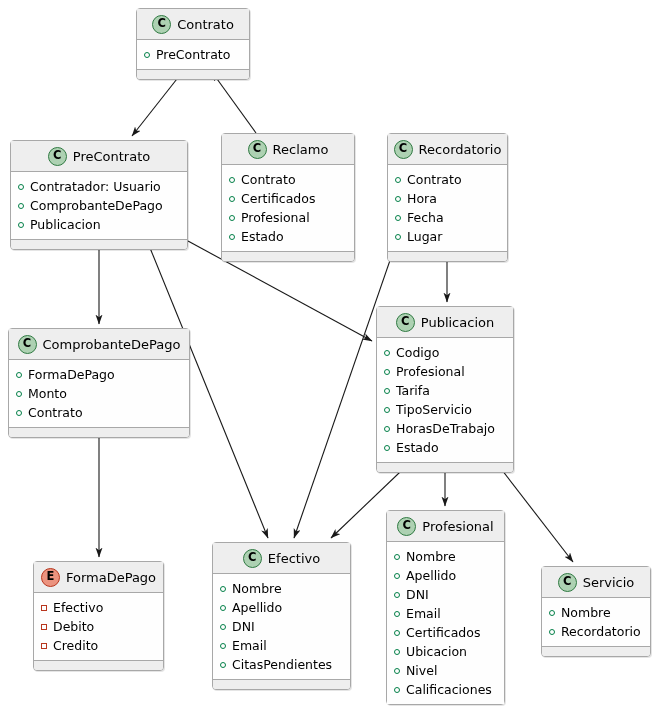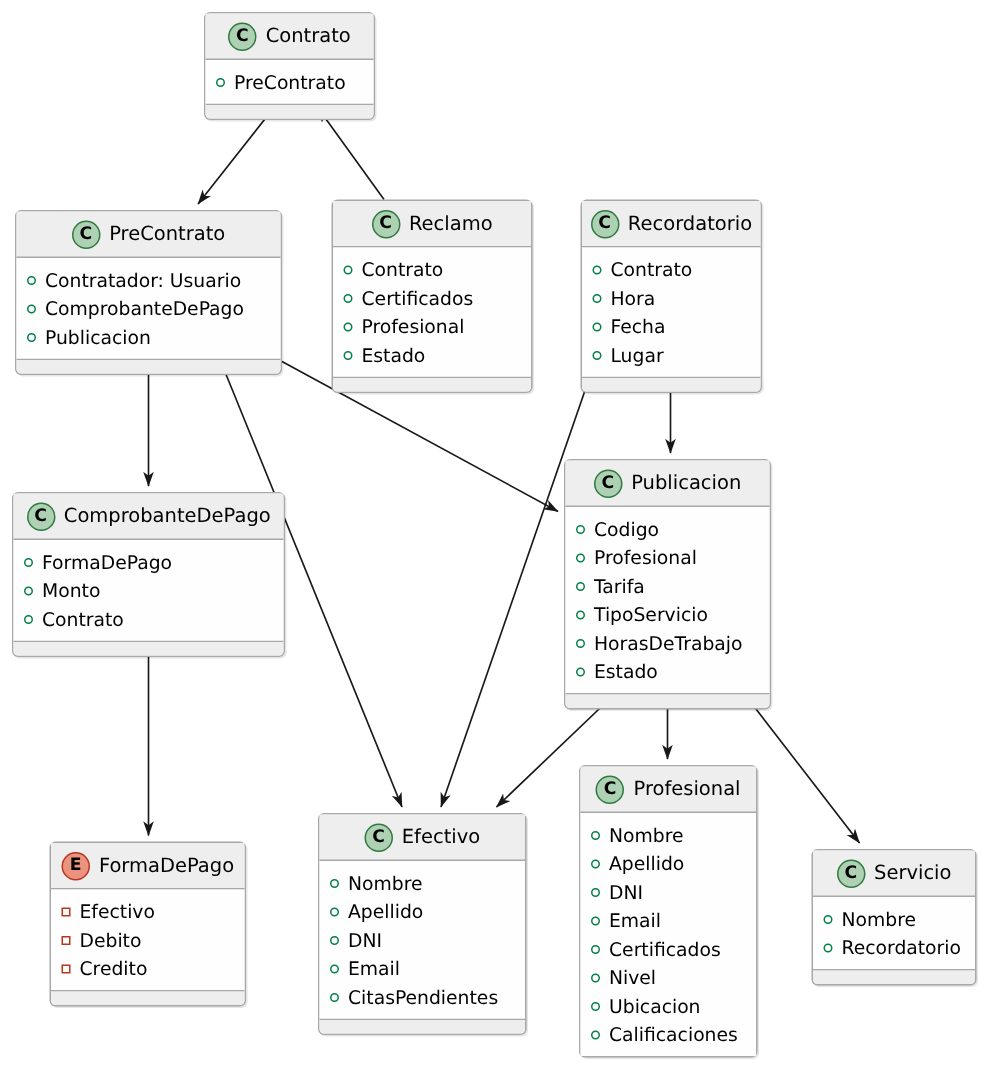--- a/index.html
+++ b/index.html
@@ -346,28 +346,28 @@
           <div class="uml-attr">
             <span class="vis-marker vis-public-circle"></span>
             <span>Email</span>
           </div>
           <div class="uml-attr">
             <span class="vis-marker vis-public-circle"></span>
             <span>Certificados</span>
           </div>
           <div class="uml-attr">
             <span class="vis-marker vis-public-circle"></span>
+            <span>Ubicacion</span>
+          </div>
+          <div class="uml-attr">
+            <span class="vis-marker vis-public-circle"></span>
             <span>Nivel</span>
           </div>
           <div class="uml-attr">
             <span class="vis-marker vis-public-circle"></span>
-            <span>Ubicacion</span>
-          </div>
-          <div class="uml-attr">
-            <span class="vis-marker vis-public-circle"></span>
             <span>Calificaciones</span>
           </div>
         </div>
       </div>
       <div class="uml-class" style="left: 541px; top: 566px; width: 110px;">
         <div class="uml-header">
           <span class="stereo-badge badge-class">C</span>
           <span class="uml-title">Servicio</span>
         </div>
         <div class="uml-attrs">

